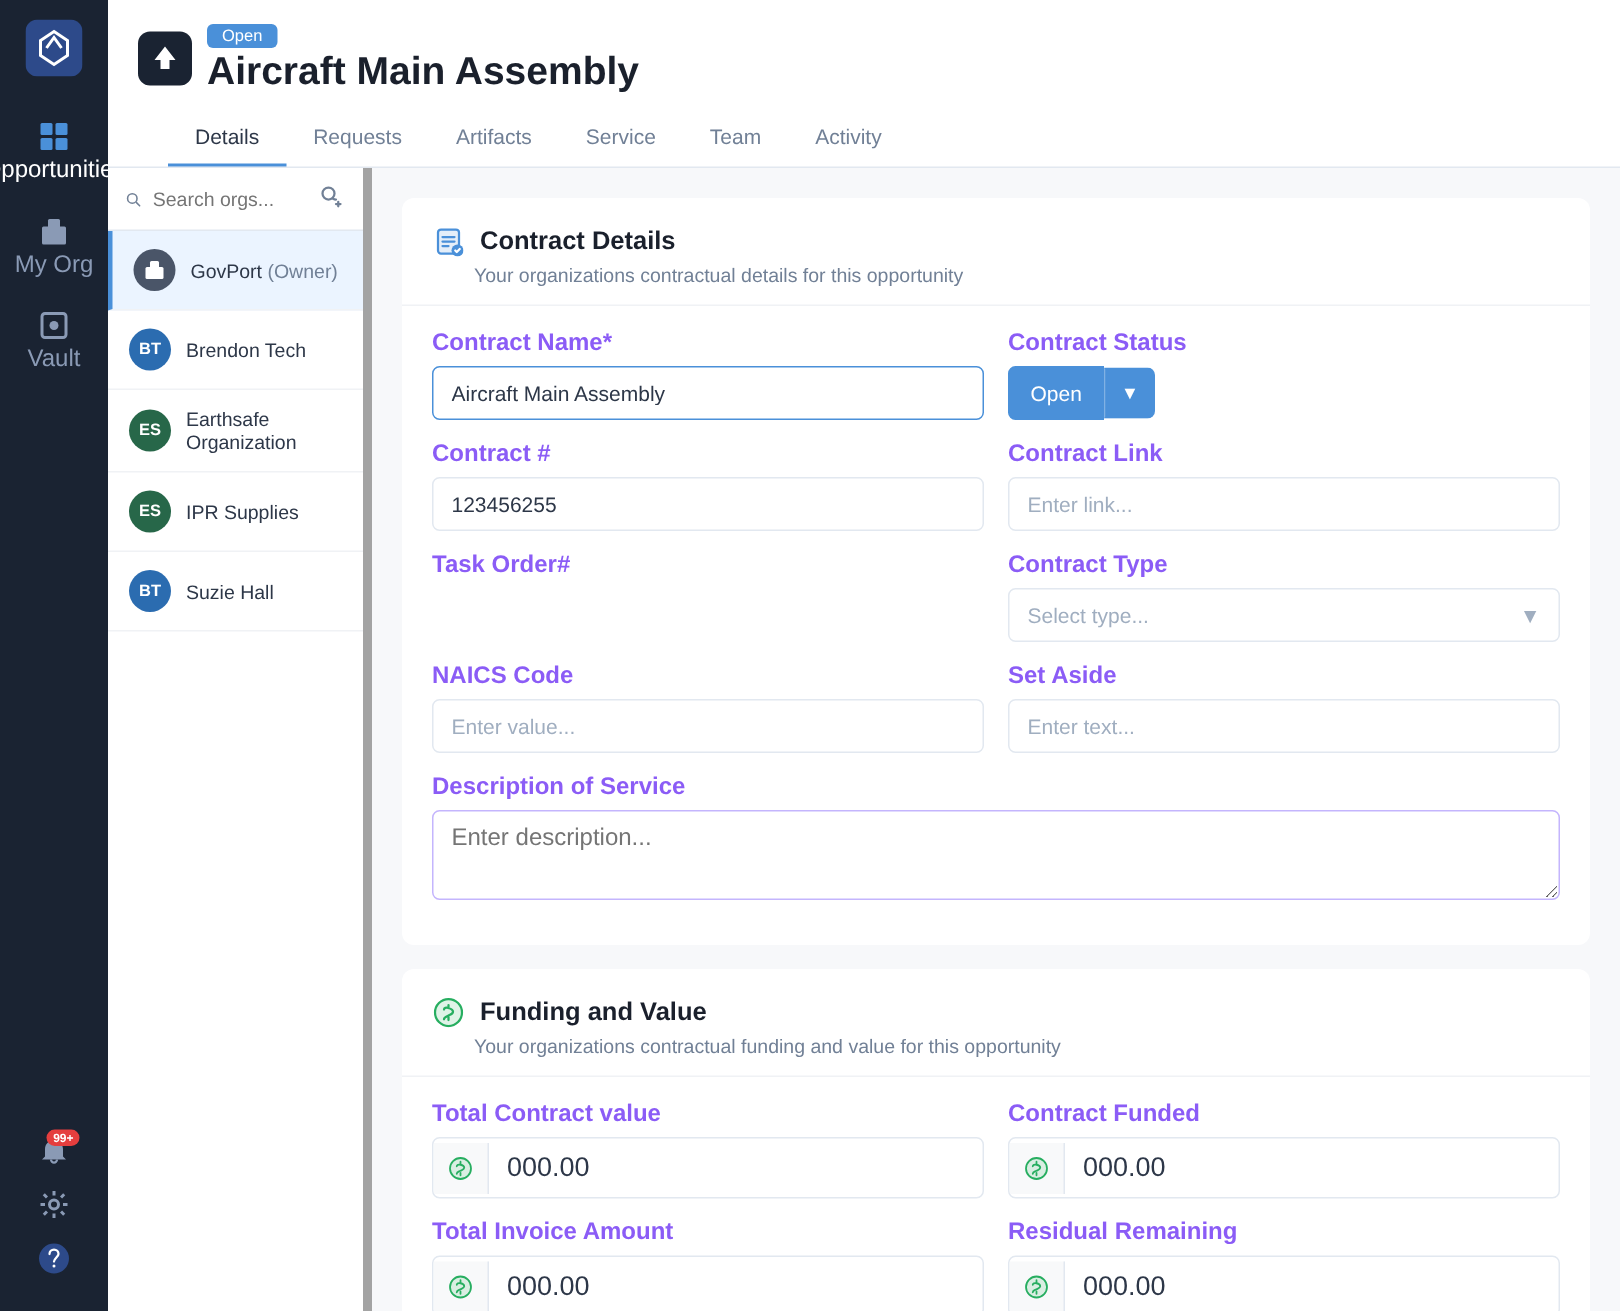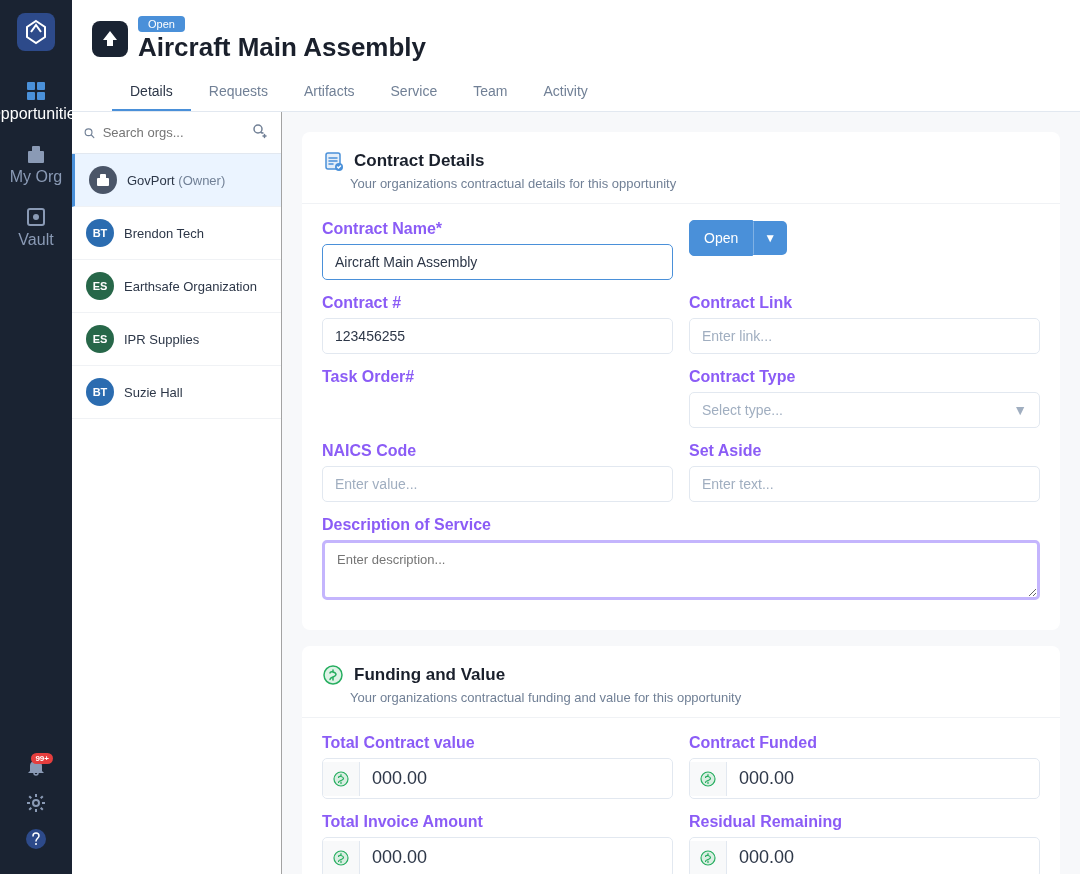--- a/index.html
+++ b/index.html
@@ -111,23 +111,23 @@
 
     
     .content-area {
       display: flex;
       flex: 1;
       overflow: hidden;
     }
 
     
     .org-panel {
-      width: 210px;
+      width: 176px;
       background: white;
-      border-right: 1px solid #a3a3a3;
+      border-right: 6px solid #a3a3a3;
       display: flex;
       flex-direction: column;
       flex-shrink: 0;
       overflow-y: auto;
     }
     .org-search {
       padding: 10px 12px;
       border-bottom: 1px solid #e2e8f0;
       display: flex;
       align-items: center;
@@ -319,24 +319,24 @@
       padding: 9px 12px;
       font-size: 18px;
       color: #2d3748;
       border: none;
       outline: none;
       flex: 1;
       background: transparent;
     }
 
     .textarea-input {
-      border: 3px solid #c4b5fd;
+      border: 1px solid #c4b5fd;
       border-radius: 5px;
       padding: 9px 12px;
-      font-size: 13px;
+      font-size: 16px;
       color: #a0aec0;
       width: 100%;
       min-height: 60px;
       resize: vertical;
       outline: none;
       font-family: inherit;
     }
   </style>
 </head>
 <body>
@@ -495,20 +495,21 @@
           <div class="section-sub">Your organizations contractual details for this opportunity</div>
         </div>
         <div class="form-body">
 
           <div class="form-row">
             <div class="form-group">
               <label class="form-label">Contract Name*</label>
               <input type="text" class="form-input active-border" value="Aircraft Main Assembly" style="">
             </div>
             <div class="form-group">
+              <label class="form-label">Contract Status</label>
               <div class="contract-status-wrapper">
                 <button class="status-select">Open</button>
                 <button class="status-chevron">▼</button>
               </div>
             </div>
           </div>
 
           <div class="form-row">
             <div class="form-group">
               <label class="form-label">Contract #</label>

